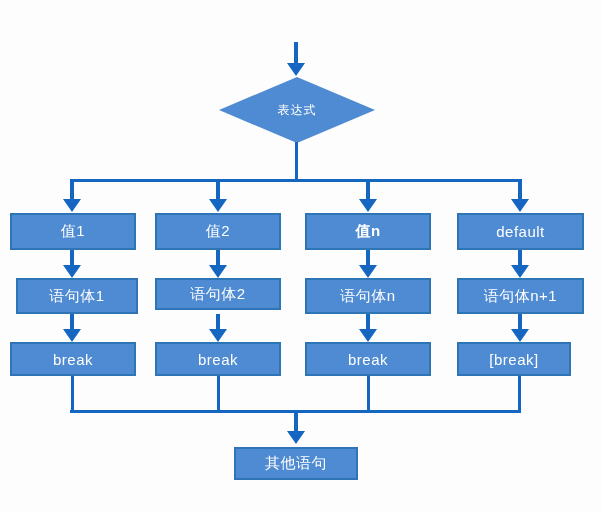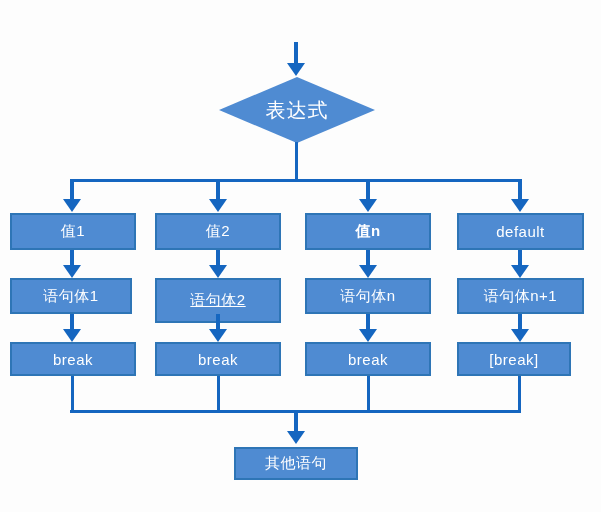--- a/index.html
+++ b/index.html
@@ -25,21 +25,21 @@
     color:var(--node-text,#ffffff);
     display:flex; align-items:center; justify-content:center;
     font-size:15px; letter-spacing:0.5px;
   }
   .diamond {
     position:absolute; box-sizing:border-box;
     background:var(--node-fill,#4F8BD2);
     clip-path:polygon(50% 0, 100% 50%, 50% 100%, 0 50%);
     color:var(--node-text,#ffffff);
     display:flex; align-items:center; justify-content:center;
-    font-size:20px; letter-spacing:1px;
+    font-size:12px; letter-spacing:1px;
   }
   .node span, .diamond span { pointer-events:none; }
 </style>
 </head>
 <body>
 
 <div id="canvas">
 
   <div class="stem" style="left:294px; top:42px; width:4px; height:23px;"></div>
   <div class="arrowhead" style="left:287px; top:63px;"></div>
@@ -75,24 +75,24 @@
 
   <div class="stem" style="left:70px;  top:250px; width:4px; height:16px;"></div>
   <div class="stem" style="left:216px; top:250px; width:4px; height:16px;"></div>
   <div class="stem" style="left:366px; top:250px; width:4px; height:16px;"></div>
   <div class="stem" style="left:518px; top:250px; width:4px; height:16px;"></div>
   <div class="arrowhead" style="left:63px;  top:265px;"></div>
   <div class="arrowhead" style="left:209px; top:265px;"></div>
   <div class="arrowhead" style="left:359px; top:265px;"></div>
   <div class="arrowhead" style="left:511px; top:265px;"></div>
 
-  <div class="node" style="left:10px;  top:278px; width:122px; height:36px;">
+  <div class="node" style="left:16px;  top:278px; width:122px; height:36px;">
     <span>语句体1</span>
   </div>
-  <div class="node" style="left:155px; top:278px; width:126px; height:45px;text-decoration:underline;">
+  <div class="node" style="left:155px; top:278px; width:126px; height:32px;">
     <span>语句体2</span>
   </div>
   <div class="node" style="left:305px; top:278px; width:126px; height:36px;">
     <span>语句体n</span>
   </div>
   <div class="node" style="left:457px; top:278px; width:127px; height:36px;">
     <span>语句体n+1</span>
   </div>
 
   <div class="stem" style="left:70px;  top:314px; width:4px; height:16px;"></div>

